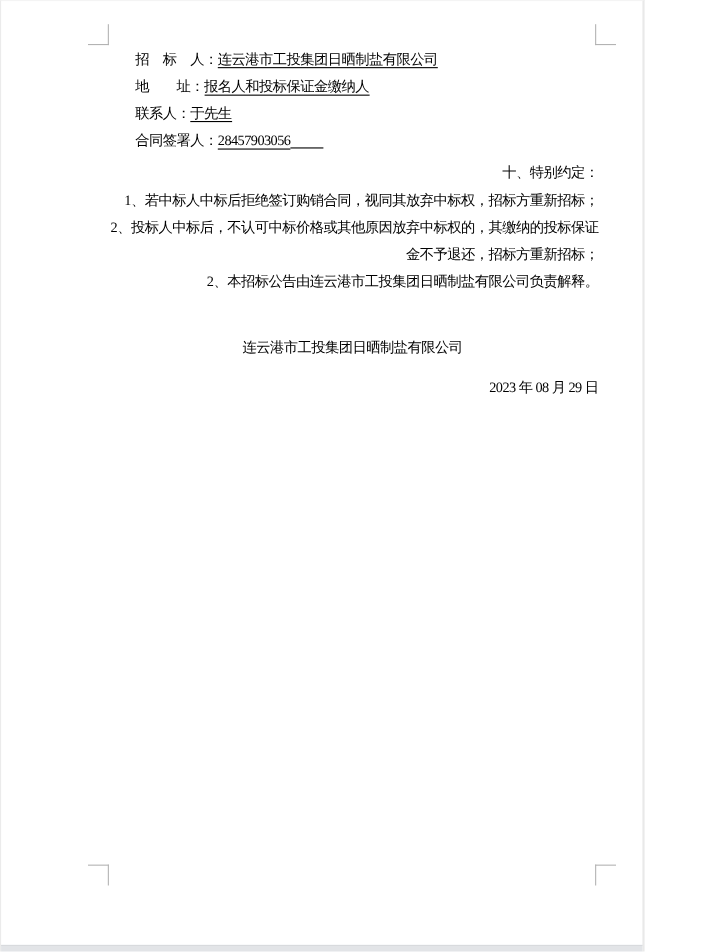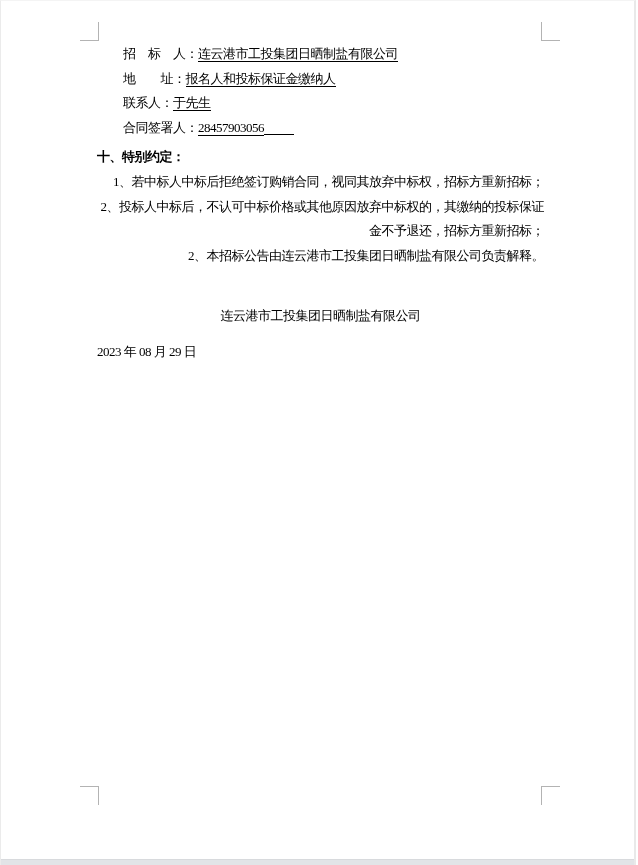--- a/index.html
+++ b/index.html
@@ -5,21 +5,21 @@
   html, body { margin: 0; padding: 0; }
   body {
     width: 638px; height: 865px;
     background: #ffffff;
     font-family: "Liberation Serif", serif;
     color: #000000;
     overflow: hidden;
   }
   .page {
     position: relative;
-    width: 636px; height: 865px;
+    width: 586px; height: 865px;
     box-sizing: border-box;
     background: #ffffff;
     border-top: 1px solid #f4f4f4;
     border-left: 1px solid #ebebeb;
     border-right: 2px solid #e9e9e9;
   }
   .bottom-edge {
     position: absolute;
     left: 0; bottom: 0;
     width: 100%; height: 6px;
@@ -44,24 +44,24 @@
   }
   .info-line { padding-left: 26px; white-space: nowrap; }
   .info-label { letter-spacing: -0.5px; }
   .u { border-bottom: 1px solid #000000; }
   .u-pad {
     display: inline-block;
     width: 30px; height: 13px;
     border-bottom: 1px solid #000000;
     vertical-align: -3px;
   }
-  .heading { font-weight: bold; margin-top: 5px; }
+  .heading { font-weight: normal; margin-top: 5px; text-align: right; }
   .clause { margin: 0; text-align: right; }
   .sig-company { text-align: center; margin-top: 36px; }
-  .sig-date { text-align: left; margin-top: 11px; }
+  .sig-date { text-align: right; margin-top: 11px; }
 </style>
 </head>
 <body>
 
 <div class="page">
 
   <div class="crop tl"></div>
   <div class="crop tr"></div>
   <div class="crop bl"></div>
   <div class="crop br"></div>

